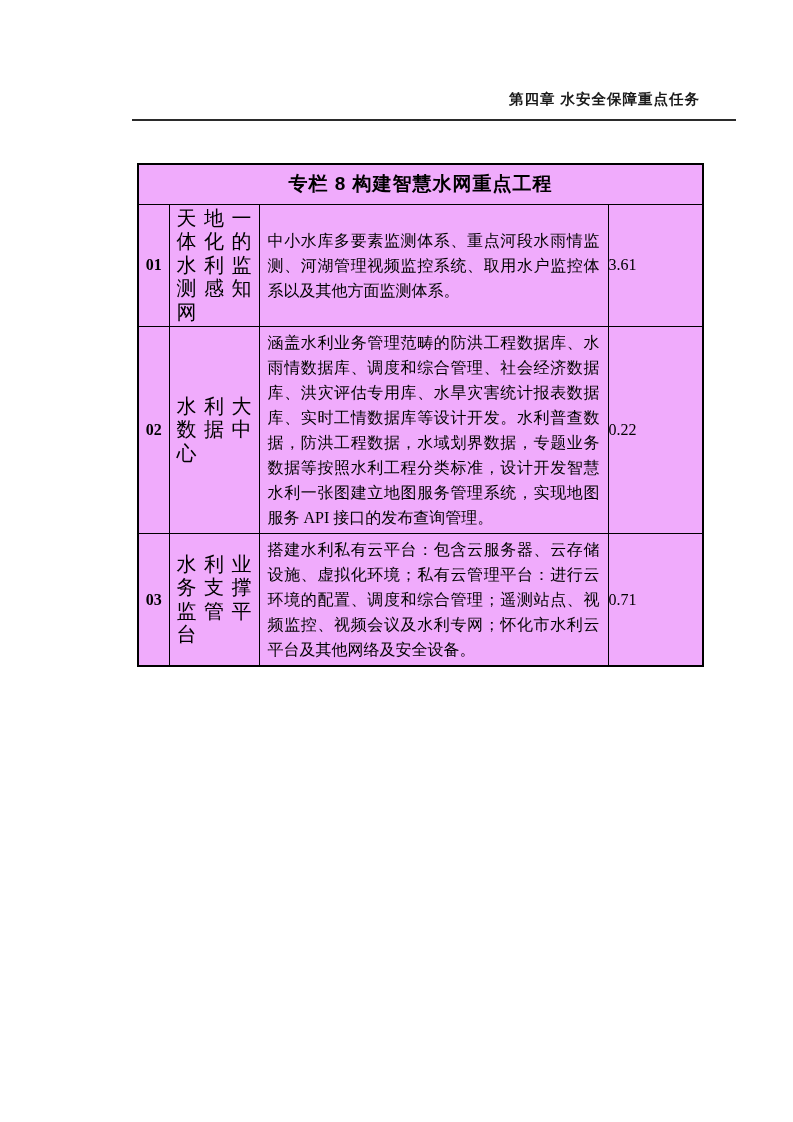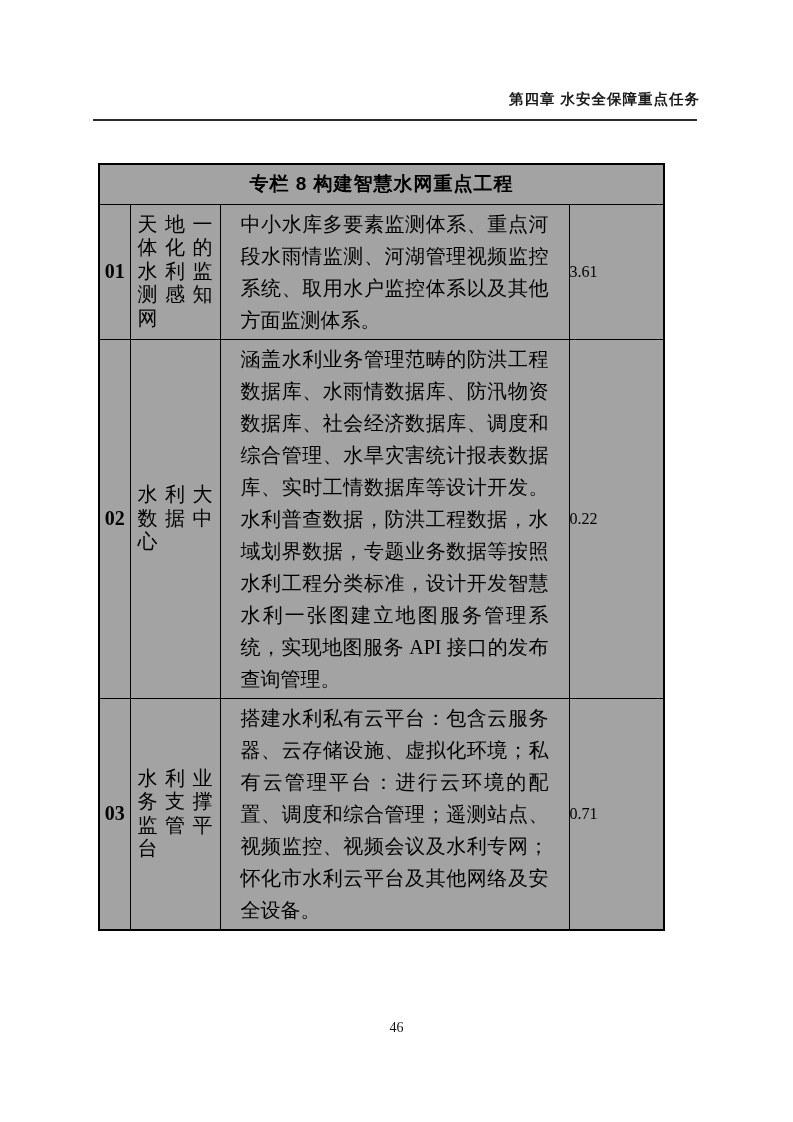--- a/index.html
+++ b/index.html
@@ -4,21 +4,21 @@
 <style>
   * { margin: 0; padding: 0; box-sizing: border-box; }
   html, body { background: #ffffff; }
   body {
     width: 793px; height: 1122px;
     position: relative;
     font-family: "Liberation Serif", "DejaVu Serif", serif;
     color: #000000;
     overflow: hidden;
   }
-  .page { position: absolute; inset: 0; background: #ffffff; }
+  .page { position: absolute; inset: 0; background: #ffffff; margin-left: 39px; }
 
   
   .chapter-header {
     position: absolute;
     top: 90px; right: 93px;
     font-family: "Liberation Sans", "DejaVu Sans", sans-serif;
     font-weight: bold;
     font-size: 14.5px;
     letter-spacing: 1px;
     color: #1a1a1a;
@@ -33,21 +33,21 @@
 
   
   .box-table-wrap {
     position: absolute;
     top: 163px; left: 98px;
   }
   table.box-table {
     border-collapse: collapse;
     table-layout: fixed;
     width: 565px;
-    background: #a3a3a3;
+    background: #f0abfc;
   }
   table.box-table td, table.box-table th {
     border: 1px solid #000000;
     vertical-align: middle;
     overflow: hidden;
   }
   table.box-table { border: 2px solid #000000; }
   .title-cell {
     height: 40px;
     text-align: center;
@@ -61,33 +61,33 @@
     font-weight: bold;
     font-size: 16px;
     text-align: center;
     line-height: 23px;
     padding: 2px 4px;
   }
   td.cell-no {
     height: auto;
     text-align: center;
     font-weight: bold;
-    font-size: 20px;
+    font-size: 16px;
   }
   td.cell-name {
     font-size: 20px;
     line-height: 23.5px;
     padding: 2px 7px;
     text-align: justify;
     text-justify: inter-character;
   }
   td.cell-content {
-    font-size: 20px;
-    line-height: 32px;
-    padding: 3px 20px;
+    font-size: 16px;
+    line-height: 25px;
+    padding: 3px 8px;
     text-align: justify;
     text-justify: inter-character;
   }
   td.cell-invest {
     font-size: 16px;
   }
   tr.data-row-1 td { height: 74px; }
   tr.data-row-2 td { height: 190px; }
   tr.data-row-3 td { height: 120px; }
 
@@ -126,29 +126,28 @@
         <tr class="data-row-1">
           <td class="cell-no">01</td>
           <td class="cell-name">天地一体化的水利监测感知网</td>
           <td class="cell-content">中小水库多要素监测体系、重点河段水雨情监测、河湖管理视频监控系统、取用水户监控体系以及其他方面监测体系。</td>
           <td class="cell-invest">3.61</td>
         </tr>
 
         <tr class="data-row-2">
           <td class="cell-no">02</td>
           <td class="cell-name">水利大数据中心</td>
-          <td class="cell-content">涵盖水利业务管理范畴的防洪工程数据库、水雨情数据库、防汛物资数据库、社会经济数据库、调度和综合管理、水旱灾害统计报表数据库、实时工情数据库等设计开发。水利普查数据，防洪工程数据，水域划界数据，专题业务数据等按照水利工程分类标准，设计开发智慧水利一张图建立地图服务管理系统，实现地图服务 API 接口的发布查询管理。</td>
+          <td class="cell-content">涵盖水利业务管理范畴的防洪工程数据库、水雨情数据库、调度和综合管理、社会经济数据库、洪灾评估专用库、水旱灾害统计报表数据库、实时工情数据库等设计开发。水利普查数据，防洪工程数据，水域划界数据，专题业务数据等按照水利工程分类标准，设计开发智慧水利一张图建立地图服务管理系统，实现地图服务 API 接口的发布查询管理。</td>
           <td class="cell-invest">0.22</td>
         </tr>
 
         <tr class="data-row-3">
           <td class="cell-no">03</td>
           <td class="cell-name">水利业务支撑监管平台</td>
           <td class="cell-content">搭建水利私有云平台：包含云服务器、云存储设施、虚拟化环境；私有云管理平台：进行云环境的配置、调度和综合管理；遥测站点、视频监控、视频会议及水利专网；怀化市水利云平台及其他网络及安全设备。</td>
           <td class="cell-invest">0.71</td>
         </tr>
       </tbody>
     </table>
   </div>
 
-  <div class="page-footer">46</div>
 
 </div>
 
 </body></html>

